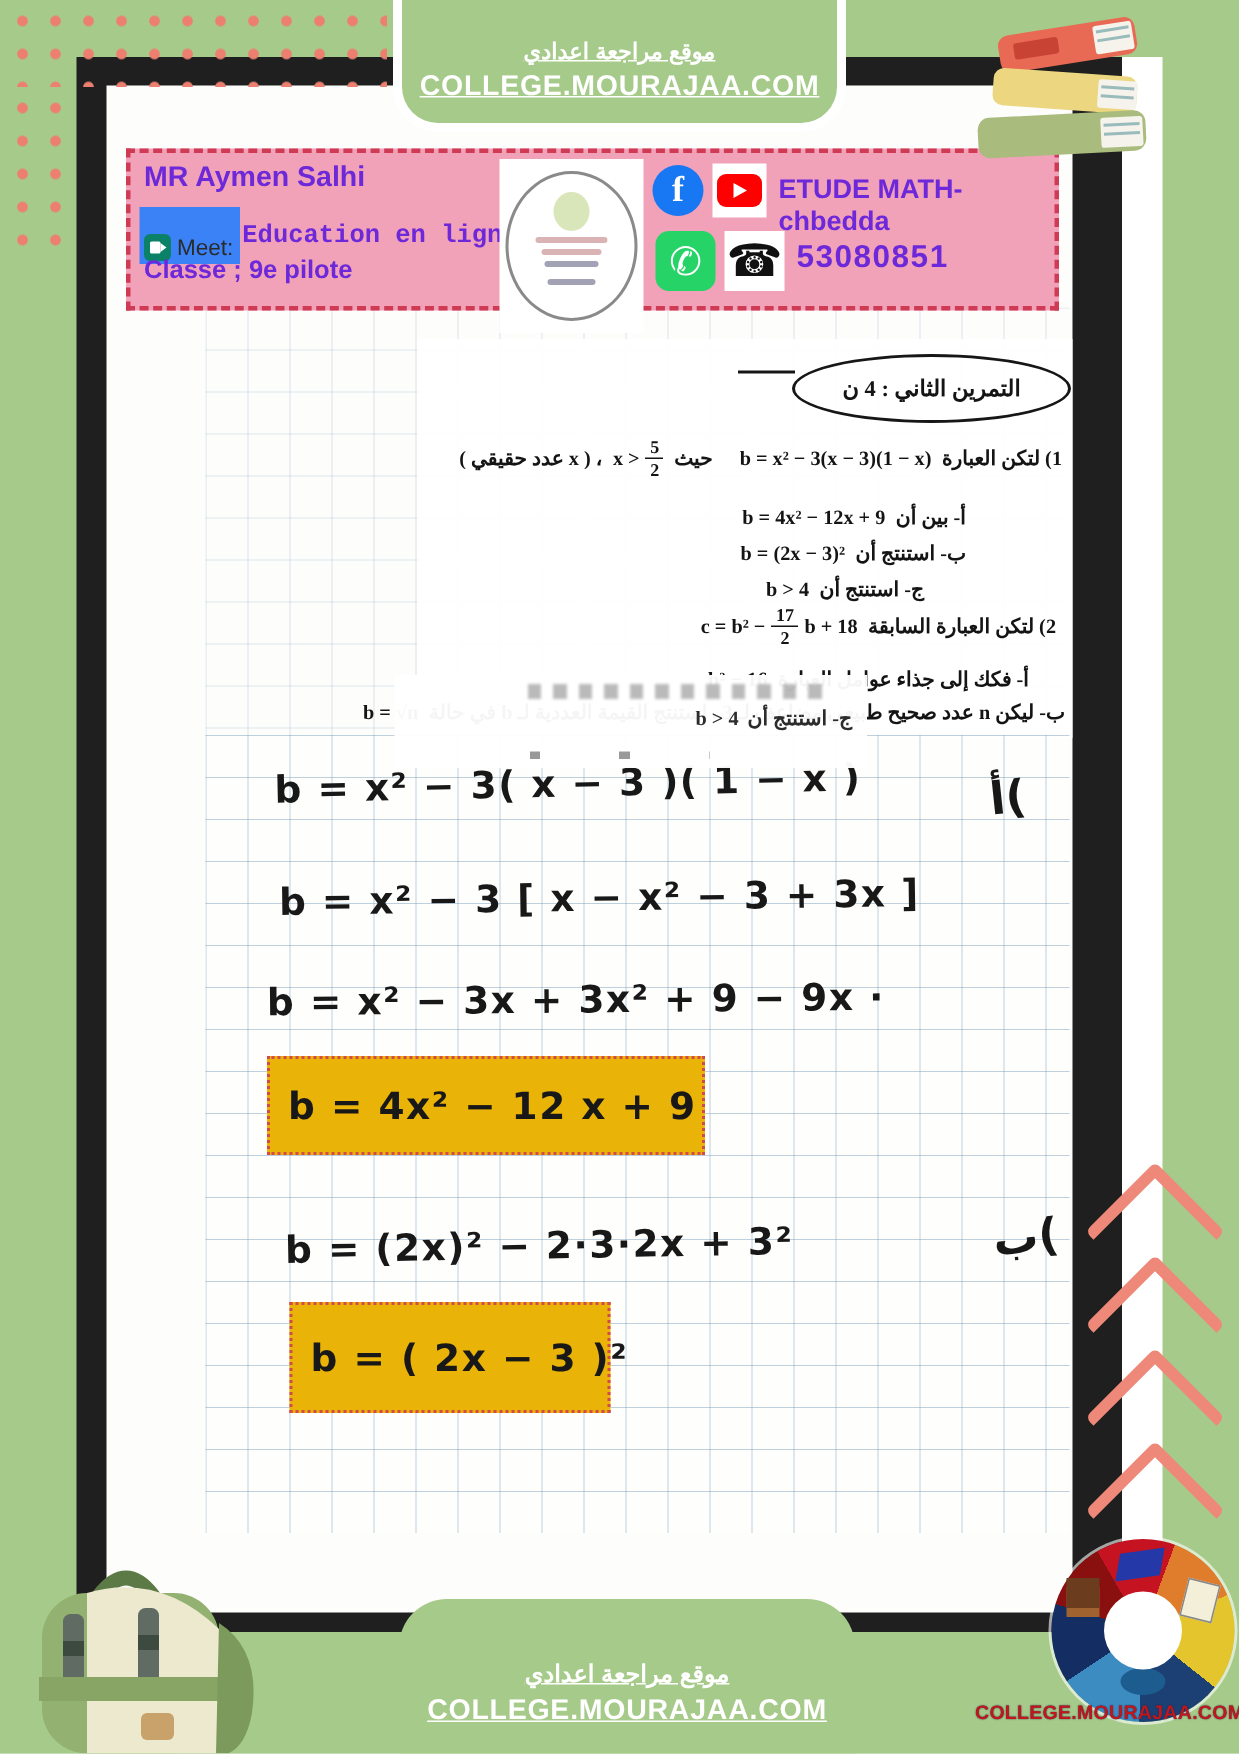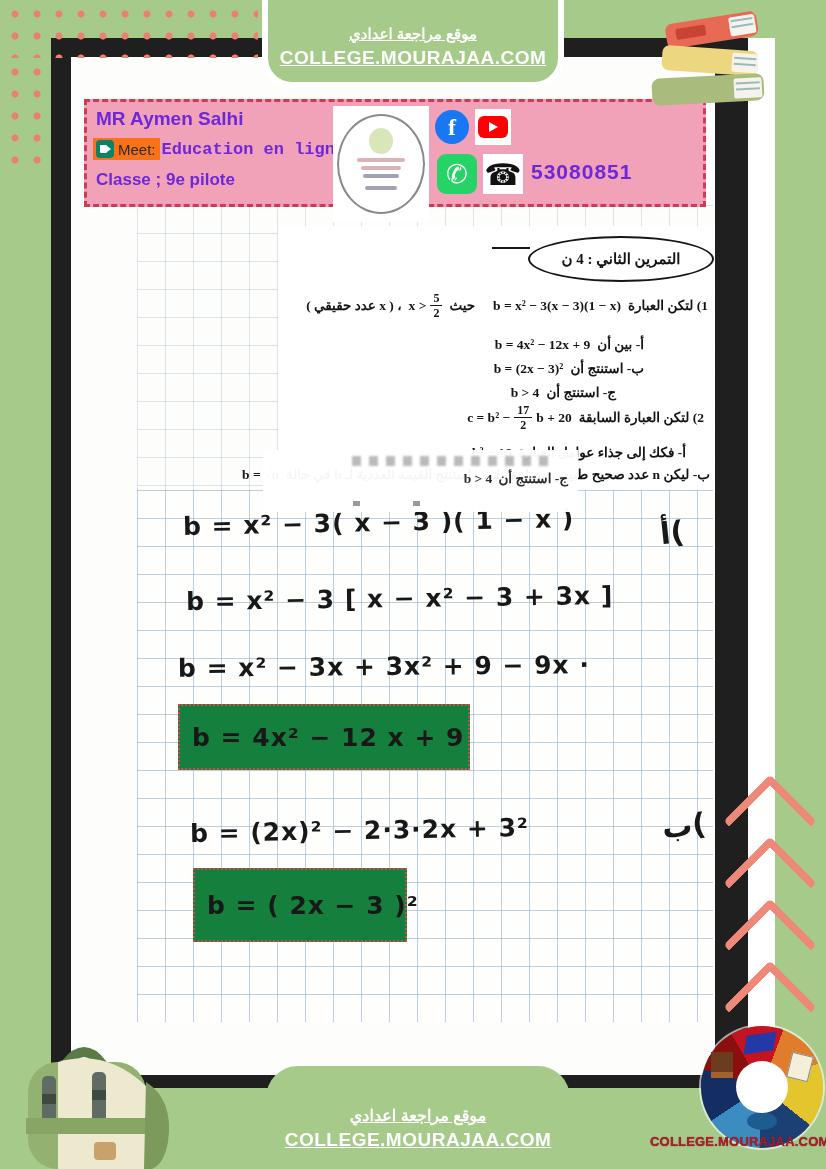--- a/index.html
+++ b/index.html
@@ -30,21 +30,21 @@
 
   
   .books{left:648px;top:10px;width:132px;height:100px;z-index:9;}
 
   
   .teacher-card{left:84px;top:99px;width:622px;height:108px;background:#f1a2b8;
       border:3px dashed #cf3a55;box-sizing:border-box;z-index:4;}
   .card-text{color:#6d28d9;font-weight:bold;}
   .tc-name{position:absolute;left:9px;top:6px;font-size:19px;}
   .tc-meet-row{position:absolute;left:6px;top:36px;display:flex;align-items:center;}
-  .meet-chip{background:#f97316;display:flex;align-items:center;padding:2px 4px 2px 3px;}
+  .meet-chip{background:#3b82f6;display:flex;align-items:center;padding:18px 4px 2px 3px;}
   .meet-ico{width:18px;height:18px;background:#0b8267;border-radius:4px;margin-right:4px;position:relative;}
   .meet-ico::before{content:"";position:absolute;left:4px;top:5px;width:7px;height:8px;background:#fff;border-radius:1px;}
   .meet-ico::after{content:"";position:absolute;left:11px;top:6px;border-left:4px solid #fff;
       border-top:3px solid rgba(0,0,0,0);border-bottom:3px solid rgba(0,0,0,0);}
   .meet-label{color:#2b2b2b;font-size:15px;font-weight:normal;}
   .tc-meet-val{font-size:17px;margin-left:2px;font-family:Liberation Mono, monospace;}
   .tc-classe{position:absolute;left:9px;top:68px;font-size:17px;}
   .tc-logo-box{position:absolute;left:246px;top:4px;width:96px;height:116px;background:#fff;
       display:flex;align-items:center;justify-content:center;}
   .tc-seal{width:84px;height:96px;border:2px solid #8a8a8a;border-radius:50%;position:relative;overflow:hidden;}
@@ -81,21 +81,21 @@
   .frac .fden{padding-top:1px;}
 
   
   .grid-lower{left:137px;top:490px;width:576px;height:532px;z-index:3;
       background-image:linear-gradient(to right,rgba(120,158,188,.48) 1px,rgba(0,0,0,0) 1px),
                        linear-gradient(to bottom,rgba(120,158,188,.48) 1px,rgba(0,0,0,0) 1px);
       background-size:28px 28px;background-color:rgba(255,255,255,.6);}
   .hw{position:absolute;font-family:"DejaVu Sans",sans-serif;font-weight:600;color:#181818;
       font-size:25px;letter-spacing:1px;white-space:nowrap;z-index:4;}
   .hw-marker{font-size:30px;transform:rotate(-6deg);}
-  .ans-box{position:absolute;background:#15803d;border:2px dotted #d24a4a;display:flex;align-items:center;
+  .ans-box{position:absolute;background:#eab308;border:2px dotted #d24a4a;display:flex;align-items:center;
       padding-left:12px;box-sizing:border-box;z-index:4;}
   .faint-strip{left:263px;top:450px;width:315px;height:62px;background:rgba(255,255,255,.96);z-index:5;}
   .smudge{position:absolute;right:26px;top:6px;width:200px;height:10px;opacity:.5;
       background:repeating-linear-gradient(90deg,#777 0 9px,rgba(0,0,0,0) 9px 17px);filter:blur(1.2px);}
   .faint-text{position:absolute;right:10px;top:20px;direction:rtl;font-size:13.5px;color:#2c2c2c;
       filter:blur(.3px);display:flex;gap:6px;align-items:center;}
   .faint-dots{position:absolute;left:90px;bottom:6px;width:120px;height:5px;opacity:.6;
       background:repeating-linear-gradient(90deg,#555 0 7px,rgba(0,0,0,0) 7px 60px);}
 
   
@@ -171,20 +171,21 @@
         <i style="top:50px;left:22px;width:40px;"></i>
       <i style="top:58px;left:24px;width:36px;background:#557;"></i>
       <i style="top:70px;left:26px;width:32px;background:#557;"></i>
     </div>
   </div>
 
   <div class="soc fb">f</div>
   <div class="soc yt-tile">
       <span class="yt"></span>
     </div>
+  <div class="tc-channel card-text">ETUDE MATH-chbedda</div>
   <div class="soc wa">✆</div>
   <div class="soc ph-tile">☎</div>
   <div class="tc-phone card-text">53080851</div>
 </div>
 
 <div class="abs grid-upper"></div>
 <div class="abs print-cover"></div>
 
 <div class="abs oval-tail"></div>
 <div class="abs title-oval serif">التمرين الثاني : 4 ن</div>
@@ -219,21 +220,21 @@
 </div>
 
 <div class="pline serif" style="top:404px;right:122px;">
   <span>2) لتكن العبارة السابقة</span>
   <span class="ltrg">
     <span>c = b² −</span>
     <span class="frac">
       <span class="fnum">17</span>
       <span class="fden">2</span>
     </span>
-    <span>b + 20</span>
+    <span>b + 18</span>
   </span>
 </div>
 
 <div class="pline serif" style="top:444px;right:140px;">
   <span>أ- فكك إلى جذاء عوامل العبارة</span>
   <span class="math">b² − 16</span>
 </div>
 
 <div class="pline serif" style="top:466px;right:116px;">
   <span>ب- ليكن n عدد صحيح طبيعي مضاعف لـ 3 . استنتج القيمة العددية لـ b في حالة</span>

